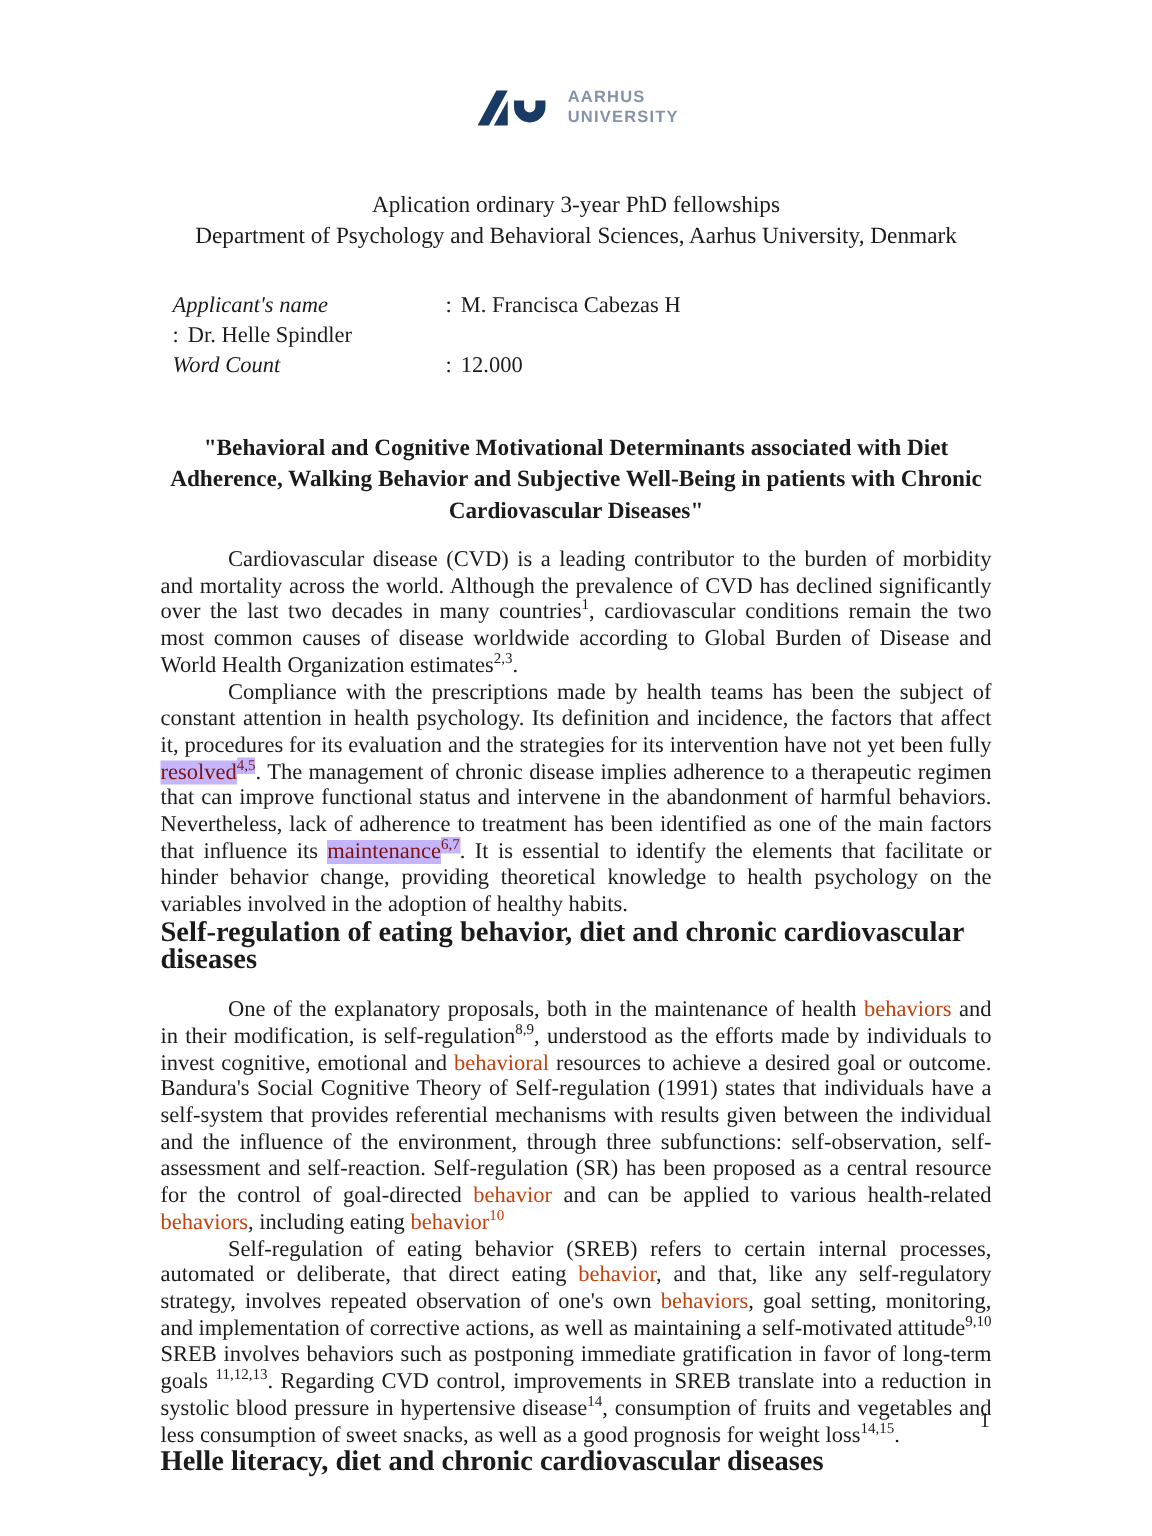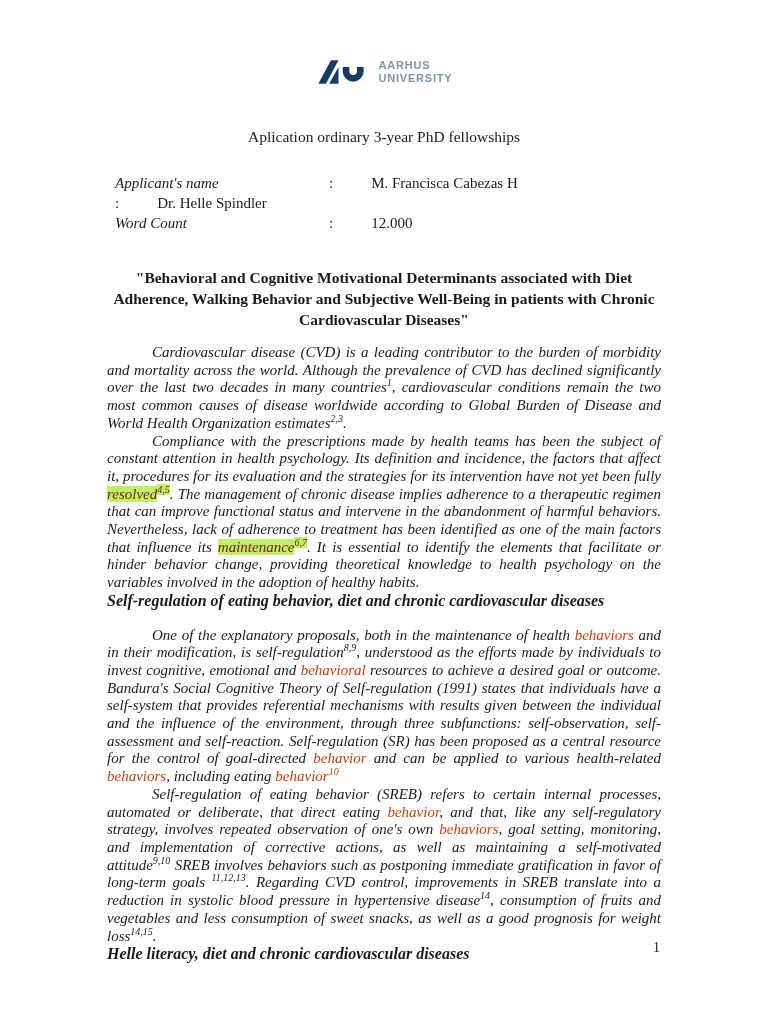--- a/index.html
+++ b/index.html
@@ -37,44 +37,43 @@
   .doc-title {
     margin: 34px 107px 0 107px;
     font-size: 15.5px;
     font-weight: normal;
     text-align: center;
     line-height: 21px;
   }
   .doc-title .line { display: block; }
   
   .applicant { margin: 26px 107px 0 115px; font-size: 15px; }
-  .app-row { display: flex; line-height: 20px; gap: 32px; }
+  .app-row { display: flex; line-height: 20px; }
   .app-label { width: 182px; font-style: italic; }
   .app-colon { margin-right: 6px; }
   
   .paper-title {
     margin: 34px 107px 0 107px;
     font-size: 15.5px;
     font-weight: bold;
     text-align: center;
     line-height: 21px;
   }
   
   .body-text {
     margin: 14px 107px 0 107px;
     font-size: 15px;
     line-height: 17.7px;
     text-align: justify;
-    font-style: italic;
   }
   .para { margin: 0; text-indent: 45px; }
   .gap-top { margin-top: 17px; }
-  .heading { margin: 0; font-size: 16px; font-weight: bold; text-align: left; }
+  .heading { margin: 0; font-size: 19px; font-weight: bold; text-align: left; }
   .seg-red { color: #c2410c; }
-  .seg-hl { background: #bef264; color: #7c120b; }
+  .seg-hl { background: #c4b5fd; color: #7c120b; }
   .seg-sup { vertical-align: super; font-size: 10px; line-height: 0; }
   
   .page-number {
     position: absolute;
     top: 940px;
     right: 108px;
     font-size: 14px;
   }
 </style>
 </head>
@@ -89,20 +88,21 @@
       <path d="M33,9 L33,14 A12.5,12.5 0 0 0 58,14 L58,9 L50,9 L50,14 A4.5,4.5 0 0 1 41,14 L41,9 Z"></path>
     </svg>
     <div class="logo-text">
       <span>AARHUS</span>
       <span>UNIVERSITY</span>
     </div>
   </header>
 
   <h1 class="doc-title">
     <span class="line">Aplication ordinary 3-year PhD fellowships</span>
+    <span class="line">Department of Psychology and Behavioral Sciences, Aarhus University, Denmark</span>
   </h1>
 
   <section class="applicant">
     <div class="app-row">
       <span class="app-label">Applicant's name</span>
       <span class="app-colon">:</span>
       <span class="app-value">M. Francisca Cabezas H</span>
     </div>
     <div class="app-row">
       <span class="app-colon">:</span>

